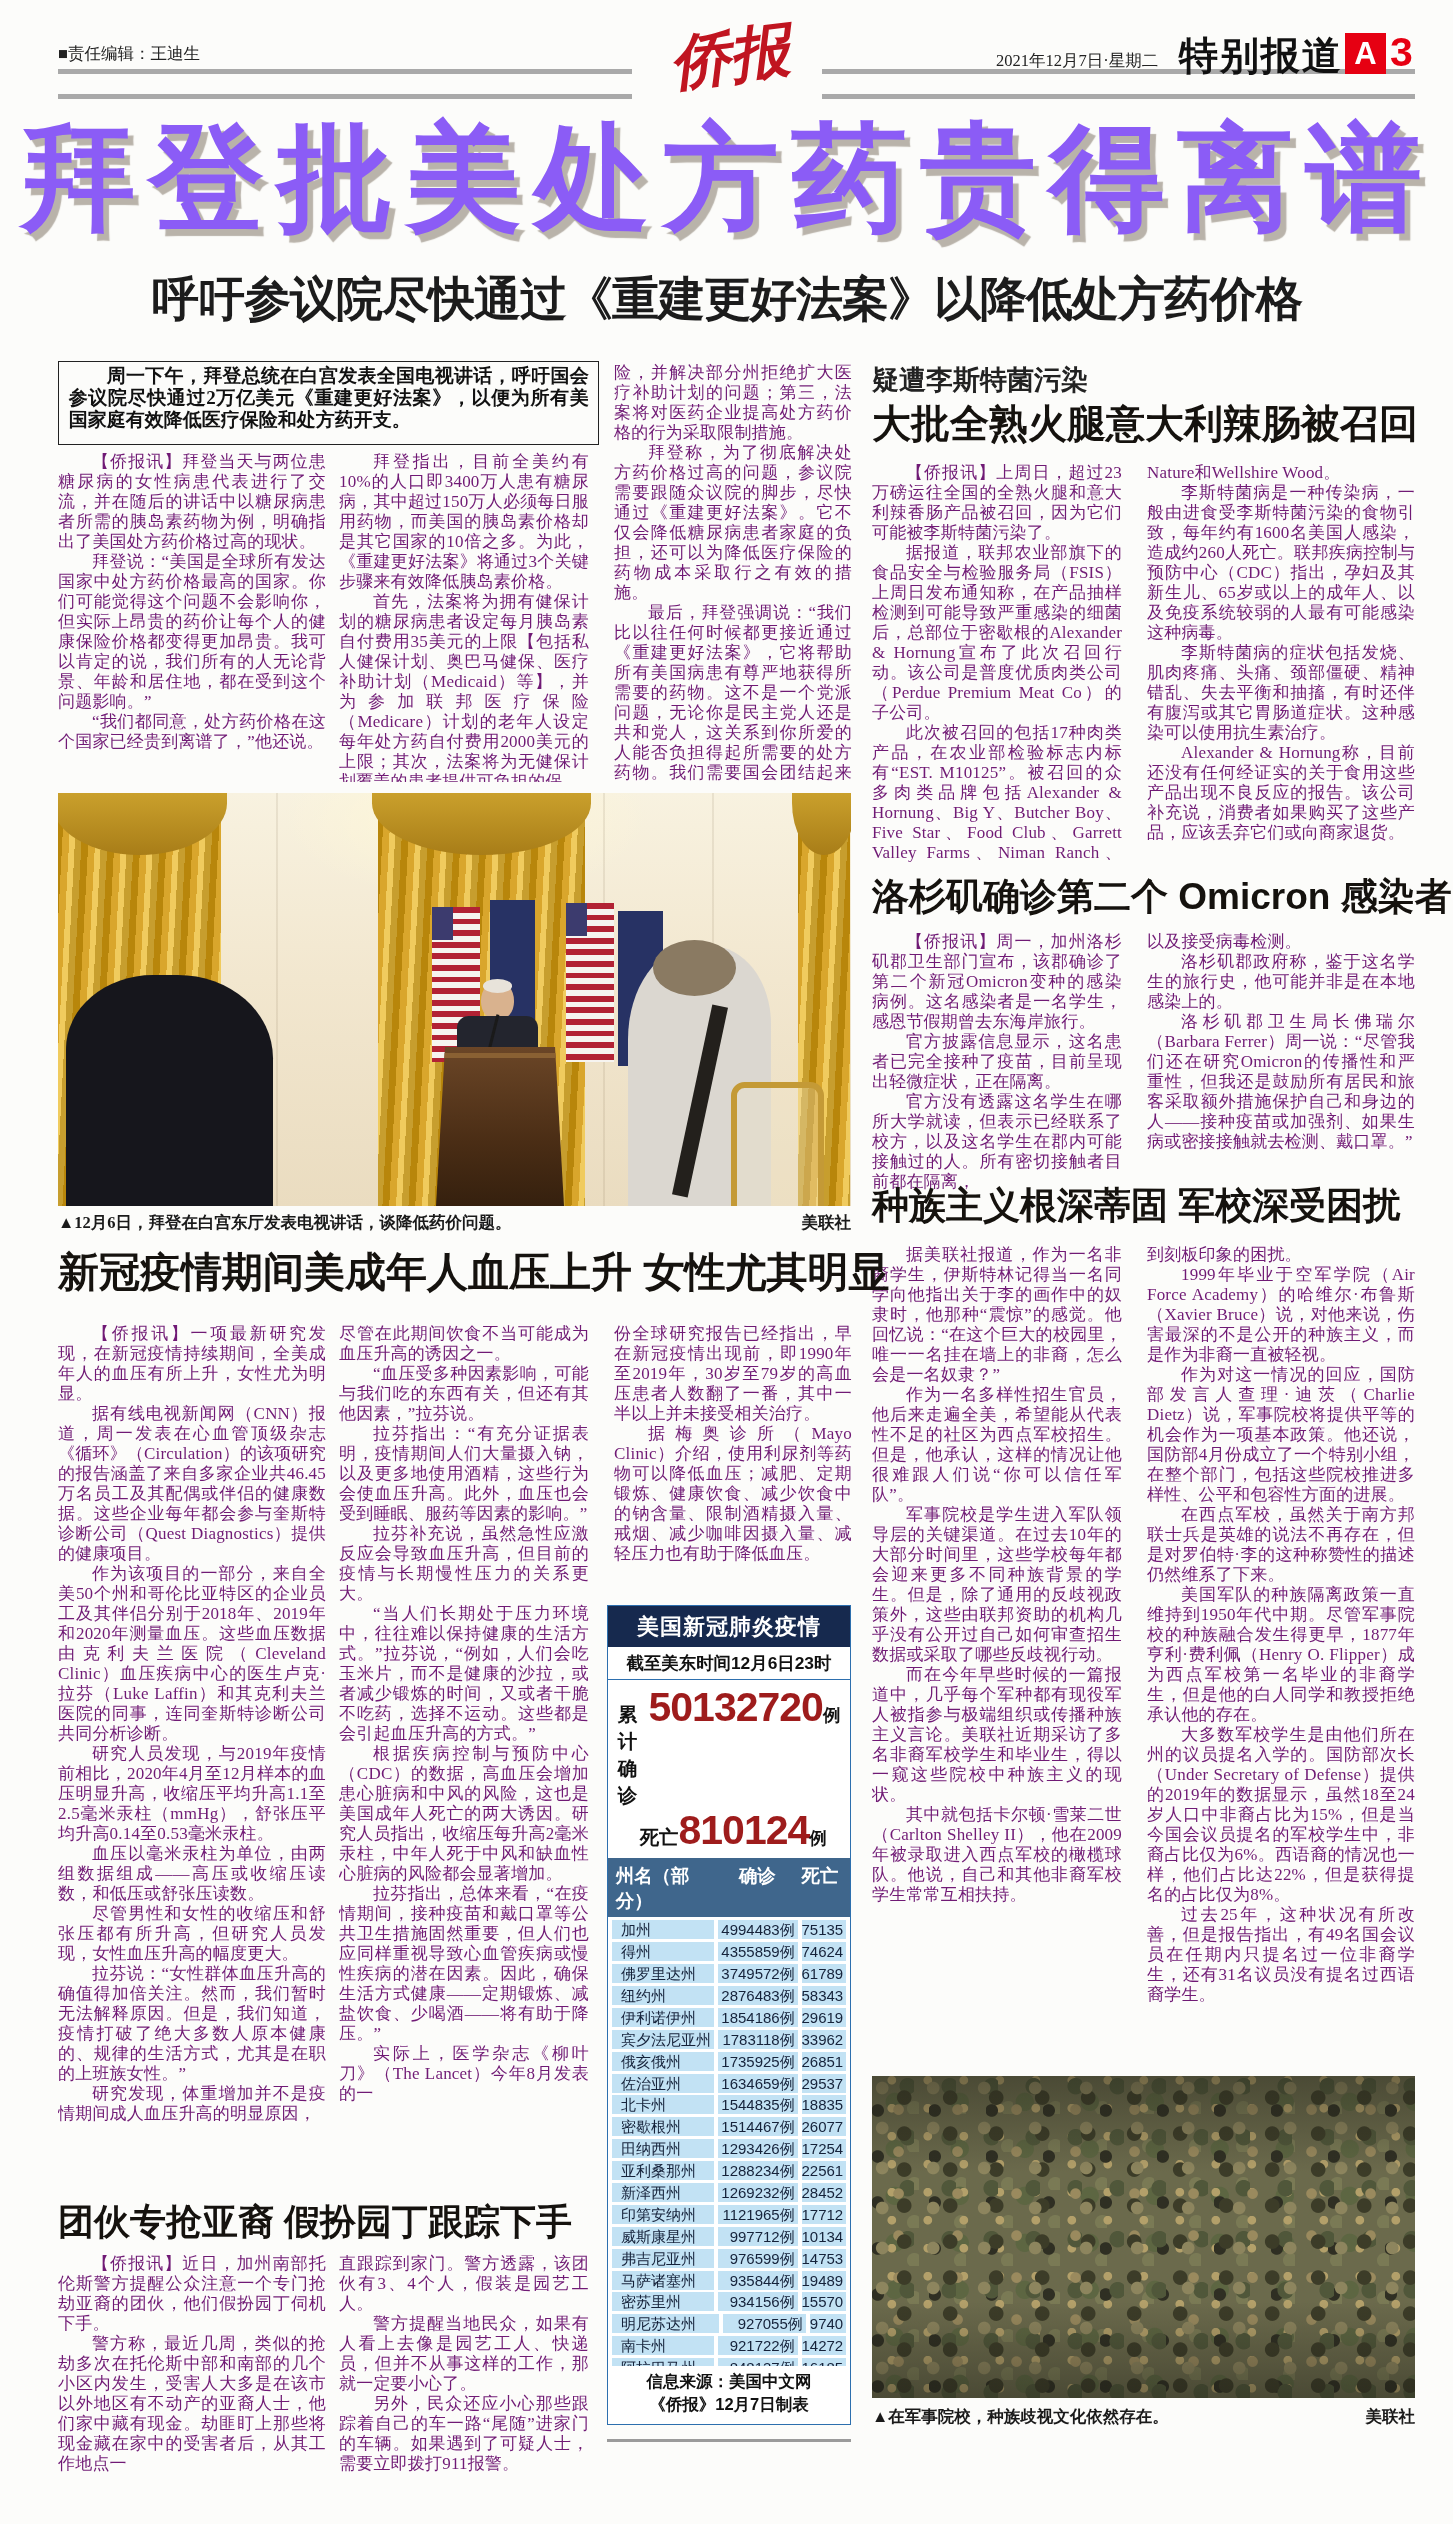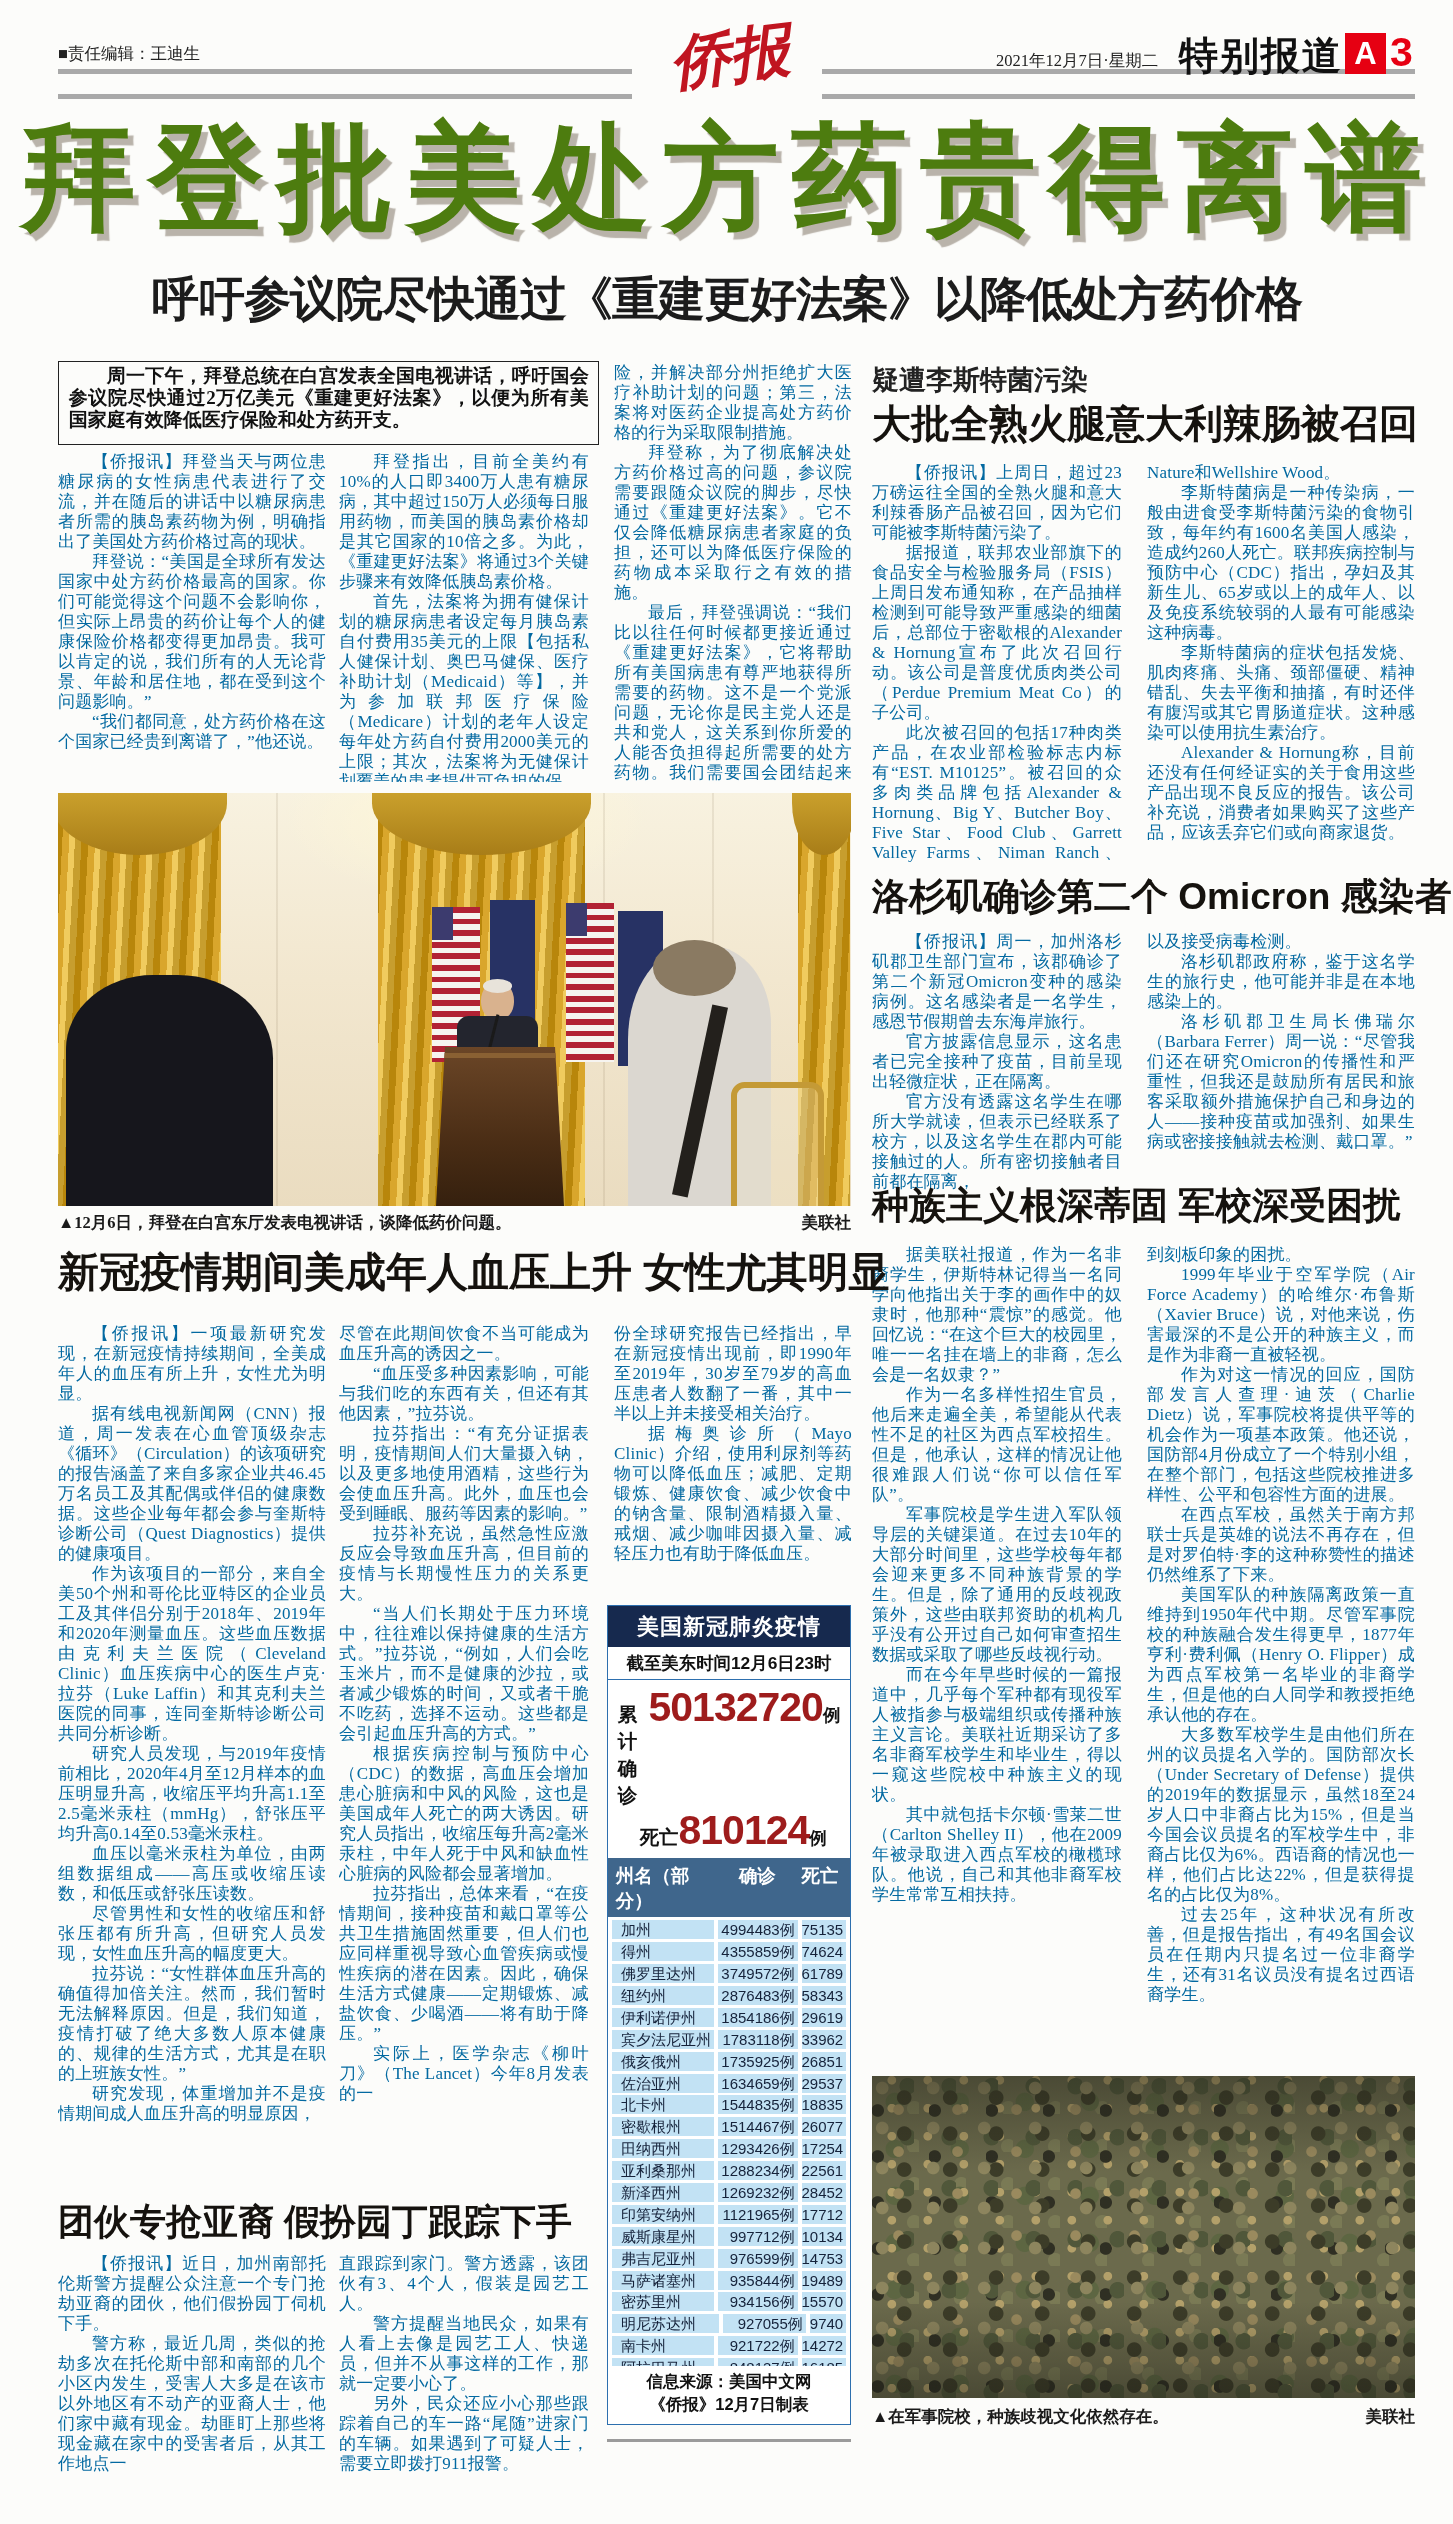--- a/index.html
+++ b/index.html
@@ -12,28 +12,28 @@
   .logo{left:647px;top:17.4px;width:165px;font-size:60px;font-weight:bold;font-style:italic;
         color:#c01520;transform:rotate(-7deg);font-family:"Liberation Serif",serif;text-align:center;}
   .date{left:996px;top:50px;font-size:16.5px;color:#222;}
   .section-title{left:1179px;top:29px;font-size:39px;font-weight:900;font-family:"Liberation Sans",sans-serif;
         letter-spacing:1.9px;color:#111;}
   .pageA{left:1345px;top:33px;width:41px;height:41px;background:#e60012;color:#fff;
         font-family:"Liberation Sans",sans-serif;font-weight:900;font-size:31px;text-align:center;line-height:41px;}
   .pageN{left:1390px;top:29px;color:#e60012;font-family:"Liberation Sans",sans-serif;font-weight:900;font-size:41px;}
   
   .h-main{left:0;top:101px;width:1454px;text-align:center;font-family:"Liberation Sans",sans-serif;
-        font-weight:900;font-size:116px;letter-spacing:12.6px;color:#4d7c0f;white-space:nowrap;
+        font-weight:900;font-size:116px;letter-spacing:12.6px;color:#8b5cf6;white-space:nowrap;
         text-shadow:5.8px 6.8px 1px #b9b3aa;}
   .h-sub{left:0;top:268px;width:1454px;text-align:center;font-weight:700;font-size:47px;
         letter-spacing:-1px;color:#1c1c1c;white-space:nowrap;}
   .h2{font-family:"Liberation Sans",sans-serif;font-weight:900;color:#15120e;white-space:nowrap;}
   .kicker{font-family:"Liberation Sans",sans-serif;font-weight:700;font-size:27px;color:#222;}
   
-  .col{font-size:17px;line-height:20px;text-align:justify;overflow:hidden;color:#0369a1;
+  .col{font-size:17px;line-height:20px;text-align:justify;overflow:hidden;color:#701a75;
        letter-spacing:0.2px;}
   .col p{margin:0;text-indent:2em;}
   .col p.cont{text-indent:0;}
   .col p:empty{display:none;}
   .leadbox{left:58px;top:361px;width:520px;height:78px;border:1.9px solid #222;
        padding:2.9px 9.7px 1px 9.7px;font-weight:700;font-size:19px;line-height:22px;text-align:justify;overflow:hidden;}
   .leadbox p{margin:0;text-indent:2em;}
   .caption{font-size:16.5px;font-weight:700;color:#1a1a1a;display:flex;justify-content:space-between;gap:40px;}
   
   .covid{left:607px;top:1605px;width:244px;height:820px;border:1.9px solid #2d6fae;background:#fff;

